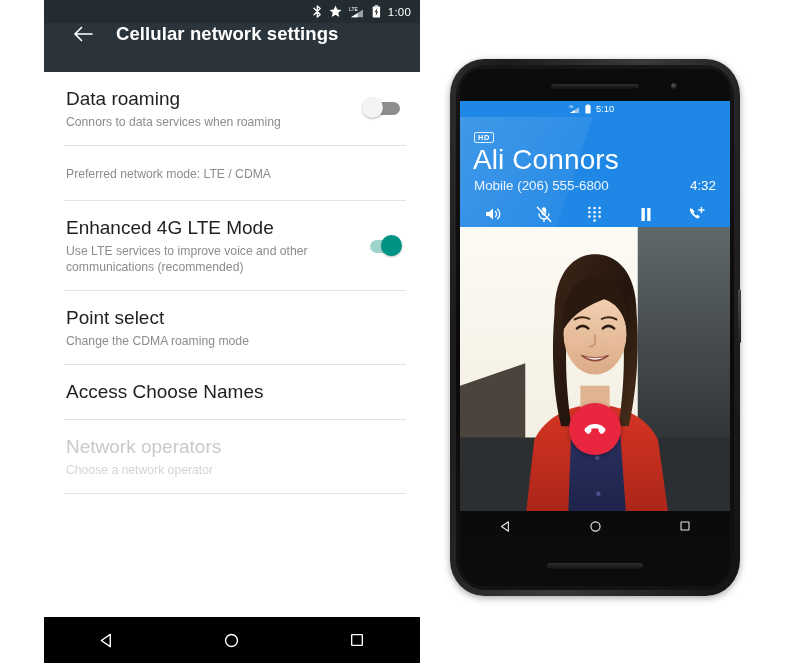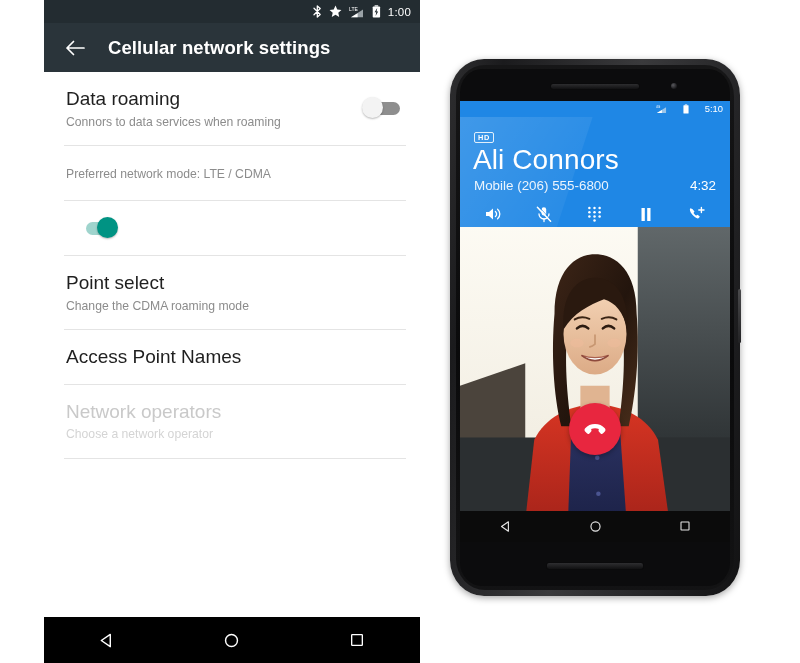--- a/index.html
+++ b/index.html
@@ -33,22 +33,22 @@
   .sb-icon { display: block; line-height: 0; }
   .sb-clock {
     color: #ffffff; font-size: 11.5px; letter-spacing: 0.2px;
     font-family: "Liberation Sans", sans-serif;
   }
 
   
   .app-bar {
     height: 49px;
     background: #2a343a;
-    display: flex; align-items: center;
-    padding-left: 20px;
+    display: flex; 
+    padding-left: 28px;
     box-sizing: border-box;
   }
   .back-arrow { width: 22px; height: 22px; flex: 0 0 auto; }
   .app-bar-title {
     color: #ffffff;
     font-size: 18.5px;
     font-weight: bold;
     margin-left: 22px;
     letter-spacing: 0.1px;
     white-space: nowrap;
@@ -156,22 +156,22 @@
   .screen {
     position: absolute; left: 0; right: 0;
     top: 32px; bottom: 44px;
     background: #000;
     overflow: hidden;
   }
 
   
   .p-status {
     height: 17px; background: #1f87e5;
-    display: flex; align-items: center; justify-content: flex-end;
-    padding-right: 7px; box-sizing: border-box; gap: 16px;
+    display: flex; align-items: center; justify-content: center;
+    padding-right: 7px; box-sizing: border-box; gap: 5px;
   }
   .p-clock { color:#fff; font-size: 9.4px; }
 
   
   .call-header {
     position: relative;
     background: #1f87e5;
     padding: 9px 0 0 0;
     overflow: hidden;
   }
@@ -302,38 +302,42 @@
       <div class="divider"></div>
 
       <div class="setting-row">
         <div class="texts">
           <div class="setting-sub">Preferred network mode: LTE / CDMA</div>
         </div>
       </div>
       <div class="divider"></div>
 
       <div class="setting-row">
+        <div class="texts">
+          <div class="setting-title">Enhanced 4G LTE Mode</div>
+          <div class="setting-sub" style="max-width:245px">Use LTE services to improve voice and other communications (recommended)</div>
+        </div>
         <div class="switch on">
           <div class="track"></div>
           <div class="thumb"></div>
         </div>
       </div>
       <div class="divider"></div>
 
       <div class="setting-row">
         <div class="texts">
           <div class="setting-title">Point select</div>
           <div class="setting-sub">Change the CDMA roaming mode</div>
         </div>
       </div>
       <div class="divider"></div>
 
       <div class="setting-row" style="min-height:46px">
         <div class="texts">
-          <div class="setting-title">Access Point Names</div>
+          <div class="setting-title">Access Choose Names</div>
         </div>
       </div>
       <div class="divider"></div>
 
       <div class="setting-row disabled">
         <div class="texts">
           <div class="setting-title">Network operators</div>
           <div class="setting-sub">Choose a network operator</div>
         </div>
       </div>

